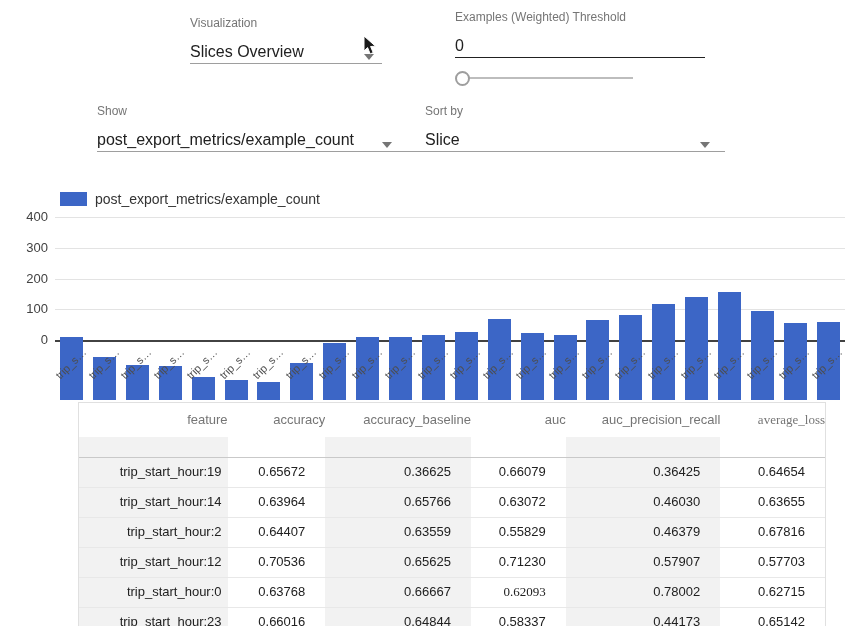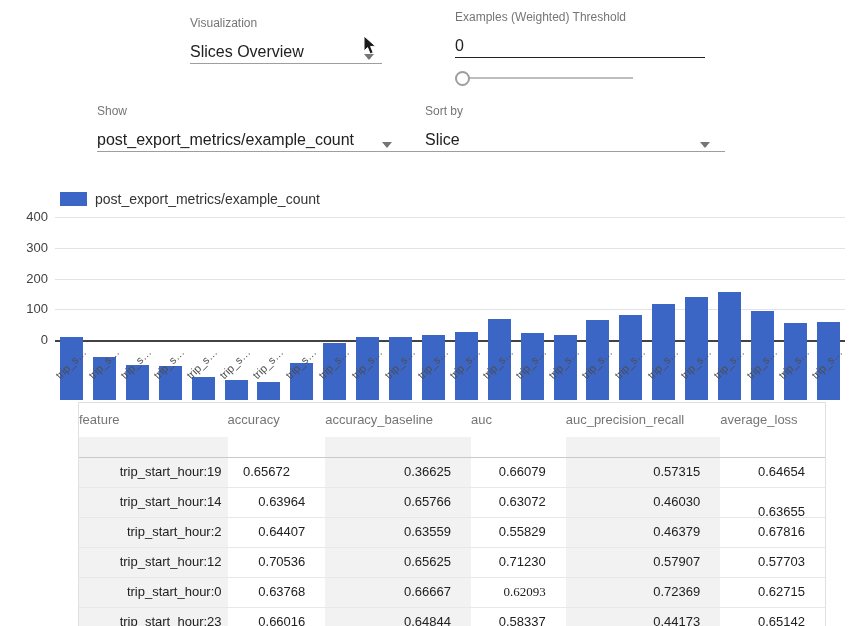--- a/index.html
+++ b/index.html
@@ -42,21 +42,21 @@
   .xlabel{position:absolute;top:346px;font-size:11px;color:#4d4d4d;white-space:nowrap;
           transform:rotate(-45deg);transform-origin:100% 0;}
 
   
   #metrics-table{position:absolute;left:78px;top:402px;width:748px;
                  border-left:1px solid #e0e0e0;border-right:1px solid #e0e0e0;border-top:1px solid #e0e0e0;
                  box-sizing:border-box;font-size:13px;}
   .trow{display:flex;}
   .tcell{box-sizing:border-box;overflow:hidden;white-space:nowrap;}
   .hrow{height:34px;}
-  .hrow .tcell{color:#757575;text-align:left;line-height:34px;}
+  .hrow .tcell{color:#757575;text-align:right;line-height:34px;}
   .subrow{height:20px;border-bottom:1px solid #c9c9c9;}
   .drow{height:29px;border-bottom:1px solid #e8e8e8;}
   .drow .tcell{line-height:28px;color:#212121;}
   .shaded{background:#f2f2f2;}
   .cell-feature{text-align:right;padding-right:6px;}
   .cell-num{text-align:right;padding-right:20px;}
 </style>
 </head>
 <body>
 
@@ -163,45 +163,45 @@
       <div class="xlabel" style="right: 26.8px;">trip_s…</div>
     </div>
 
   <div id="metrics-table">
       <div class="trow hrow">
         <div class="tcell" style="width: 149px;">feature</div>
         <div class="tcell" style="width: 98px;">accuracy</div>
         <div class="tcell" style="width: 146px;">accuracy_baseline</div>
         <div class="tcell" style="width: 95px;">auc</div>
         <div class="tcell" style="width: 155px;">auc_precision_recall</div>
-        <div class="tcell" style="width: 105px;">average_loss</div>
+        <div class="tcell" style="width: 105px; font-family: Liberation Serif, serif;">average_loss</div>
       </div>
       <div class="trow subrow">
         <div class="tcell shaded" style="width: 149px;"></div>
         <div class="tcell" style="width: 98px;"></div>
         <div class="tcell shaded" style="width: 146px;"></div>
         <div class="tcell" style="width: 95px;"></div>
         <div class="tcell shaded" style="width: 155px;"></div>
         <div class="tcell" style="width: 105px;"></div>
       </div>
       <div class="trow drow">
         <div class="tcell cell-feature shaded" style="width: 149px;">trip_start_hour:19</div>
-        <div class="tcell cell-num" style="width: 98px; text-align: center;">0.65672</div>
+        <div class="tcell cell-num" style="width: 98px;">0.65672</div>
         <div class="tcell cell-num shaded" style="width: 146px;">0.36625</div>
         <div class="tcell cell-num" style="width: 95px;">0.66079</div>
-        <div class="tcell cell-num shaded" style="width: 155px;">0.57315</div>
+        <div class="tcell cell-num shaded" style="width: 155px;">0.36425</div>
         <div class="tcell cell-num" style="width: 105px;">0.64654</div>
       </div>
       <div class="trow drow">
         <div class="tcell cell-feature shaded" style="width: 149px;">trip_start_hour:14</div>
         <div class="tcell cell-num" style="width: 98px;">0.63964</div>
         <div class="tcell cell-num shaded" style="width: 146px;">0.65766</div>
         <div class="tcell cell-num" style="width: 95px;">0.63072</div>
         <div class="tcell cell-num shaded" style="width: 155px;">0.46030</div>
-        <div class="tcell cell-num" style="width: 105px; margin-top: 10px;">0.63655</div>
+        <div class="tcell cell-num" style="width: 105px;">0.63655</div>
       </div>
       <div class="trow drow">
         <div class="tcell cell-feature shaded" style="width: 149px;">trip_start_hour:2</div>
         <div class="tcell cell-num" style="width: 98px;">0.64407</div>
         <div class="tcell cell-num shaded" style="width: 146px;">0.63559</div>
         <div class="tcell cell-num" style="width: 95px;">0.55829</div>
         <div class="tcell cell-num shaded" style="width: 155px;">0.46379</div>
         <div class="tcell cell-num" style="width: 105px;">0.67816</div>
       </div>
       <div class="trow drow">
@@ -210,21 +210,21 @@
         <div class="tcell cell-num shaded" style="width: 146px;">0.65625</div>
         <div class="tcell cell-num" style="width: 95px;">0.71230</div>
         <div class="tcell cell-num shaded" style="width: 155px;">0.57907</div>
         <div class="tcell cell-num" style="width: 105px;">0.57703</div>
       </div>
       <div class="trow drow">
         <div class="tcell cell-feature shaded" style="width: 149px;">trip_start_hour:0</div>
         <div class="tcell cell-num" style="width: 98px;">0.63768</div>
         <div class="tcell cell-num shaded" style="width: 146px;">0.66667</div>
         <div class="tcell cell-num" style="width: 95px; font-family: Liberation Serif, serif;">0.62093</div>
-        <div class="tcell cell-num shaded" style="width: 155px;">0.72369</div>
+        <div class="tcell cell-num shaded" style="width: 155px;">0.78002</div>
         <div class="tcell cell-num" style="width: 105px;">0.62715</div>
       </div>
       <div class="trow drow">
         <div class="tcell cell-feature shaded" style="width: 149px;">trip_start_hour:23</div>
         <div class="tcell cell-num" style="width: 98px;">0.66016</div>
         <div class="tcell cell-num shaded" style="width: 146px;">0.64844</div>
         <div class="tcell cell-num" style="width: 95px;">0.58337</div>
         <div class="tcell cell-num shaded" style="width: 155px;">0.44173</div>
         <div class="tcell cell-num" style="width: 105px;">0.65142</div>
       </div>

